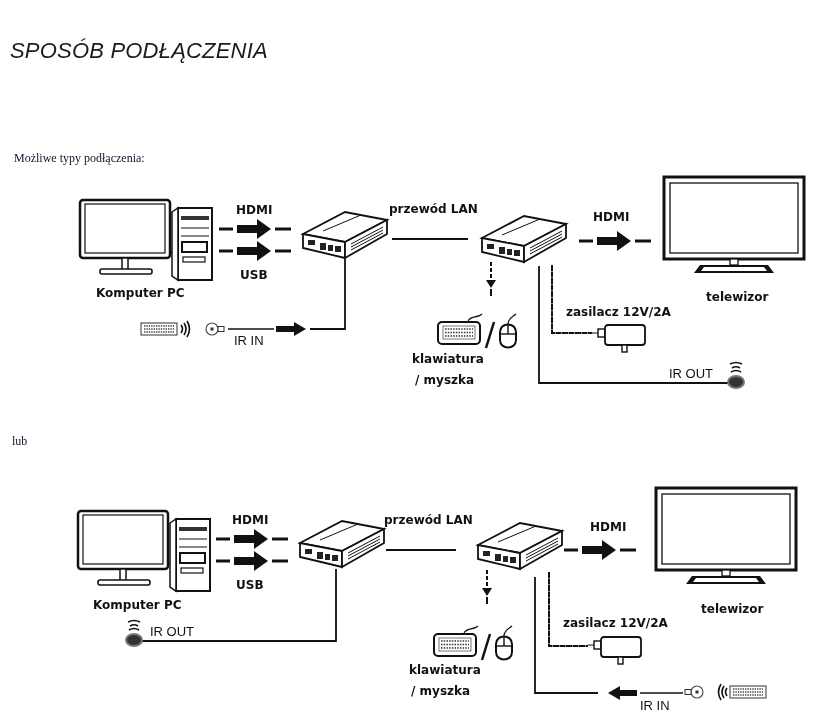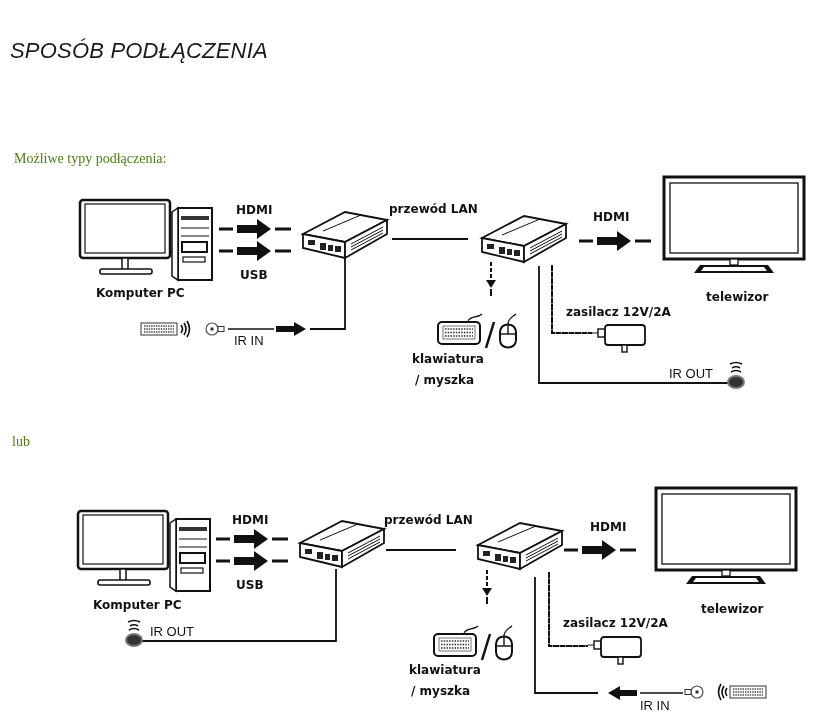--- a/index.html
+++ b/index.html
@@ -1,18 +1,18 @@
 <!DOCTYPE html>
 <html><head>
 <meta charset="utf-8">
 <style>
   html,body{margin:0;padding:0;background:#ffffff;}
   body{width:824px;height:727px;position:relative;overflow:hidden;font-family:"Liberation Sans",sans-serif;color:#111;}
   .title{position:absolute;left:10px;top:4px;font-family:"Liberation Sans",sans-serif;font-style:italic;font-size:22px;color:#1a1a1a;letter-spacing:0.2px;margin-top:34px;}
-  .serif{position:absolute;font-family:"Liberation Serif",serif;font-size:14px;color:#4d7c0f;}
+  .serif{position:absolute;font-family:"Liberation Serif",serif;font-size:12px;color:#0f172a;}
   .lbl{font-family:"DejaVu Sans",sans-serif;font-weight:bold;font-size:12px;fill:#111;}
   .lbl-thin{font-family:"Liberation Sans",sans-serif;font-size:13px;fill:#111;}
   svg{position:absolute;left:0;top:0;}
 </style>
 </head>
 <body>
 
 <div class="title">SPOSÓB PODŁĄCZENIA</div>
 <div class="serif" style="left:14px;top:151px;">Możliwe typy podłączenia:</div>
 <div class="serif" style="left:12px;top:434px;">lub</div>

